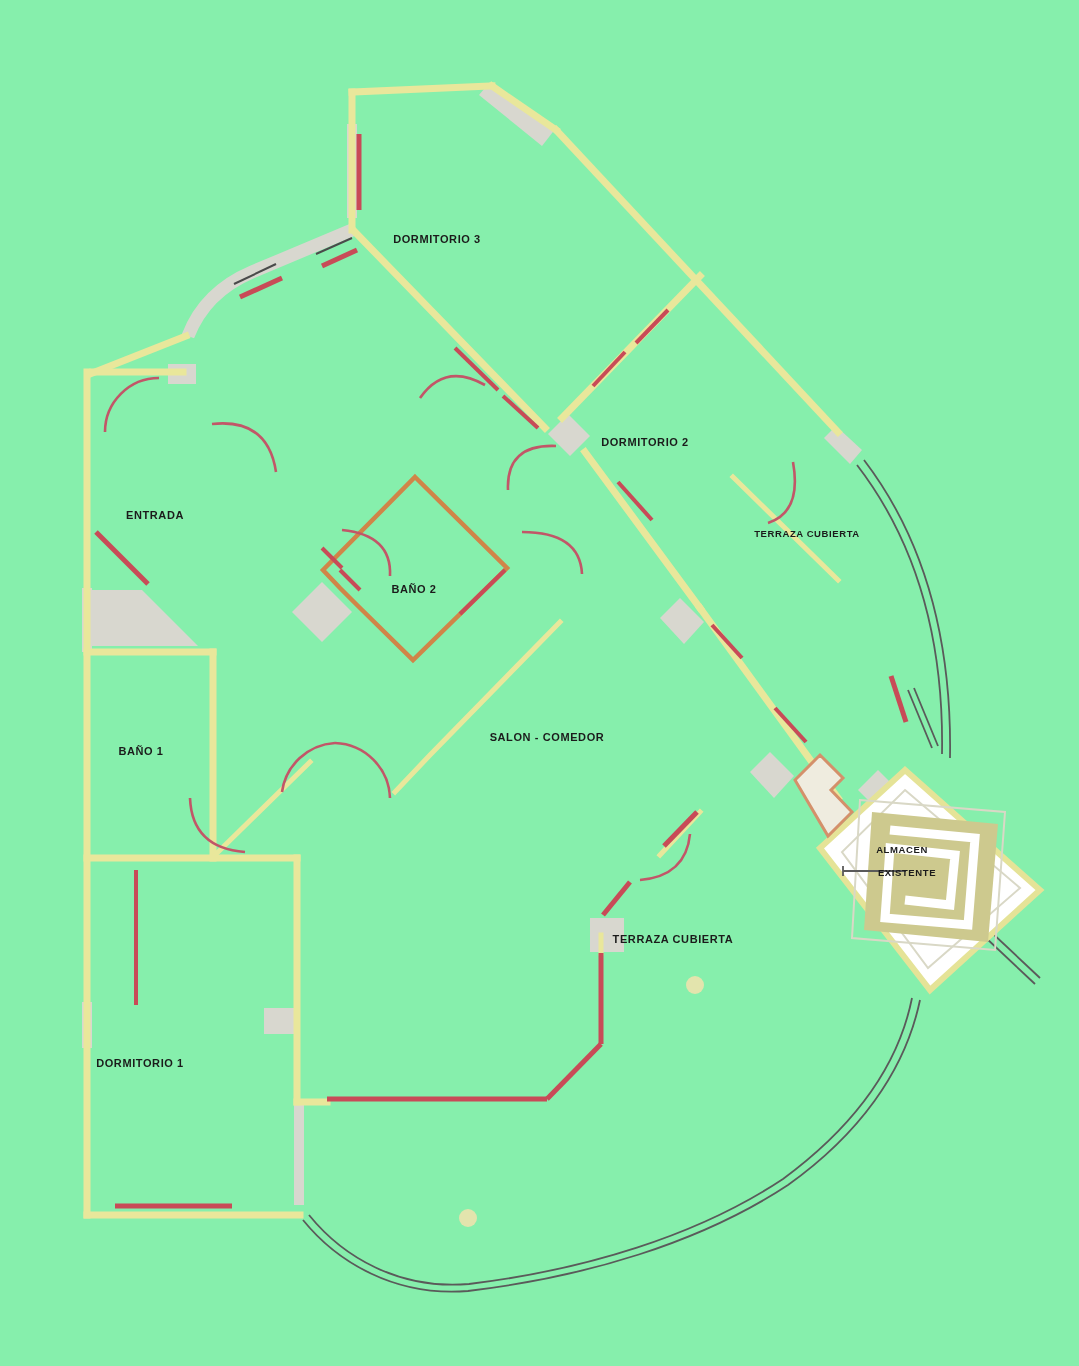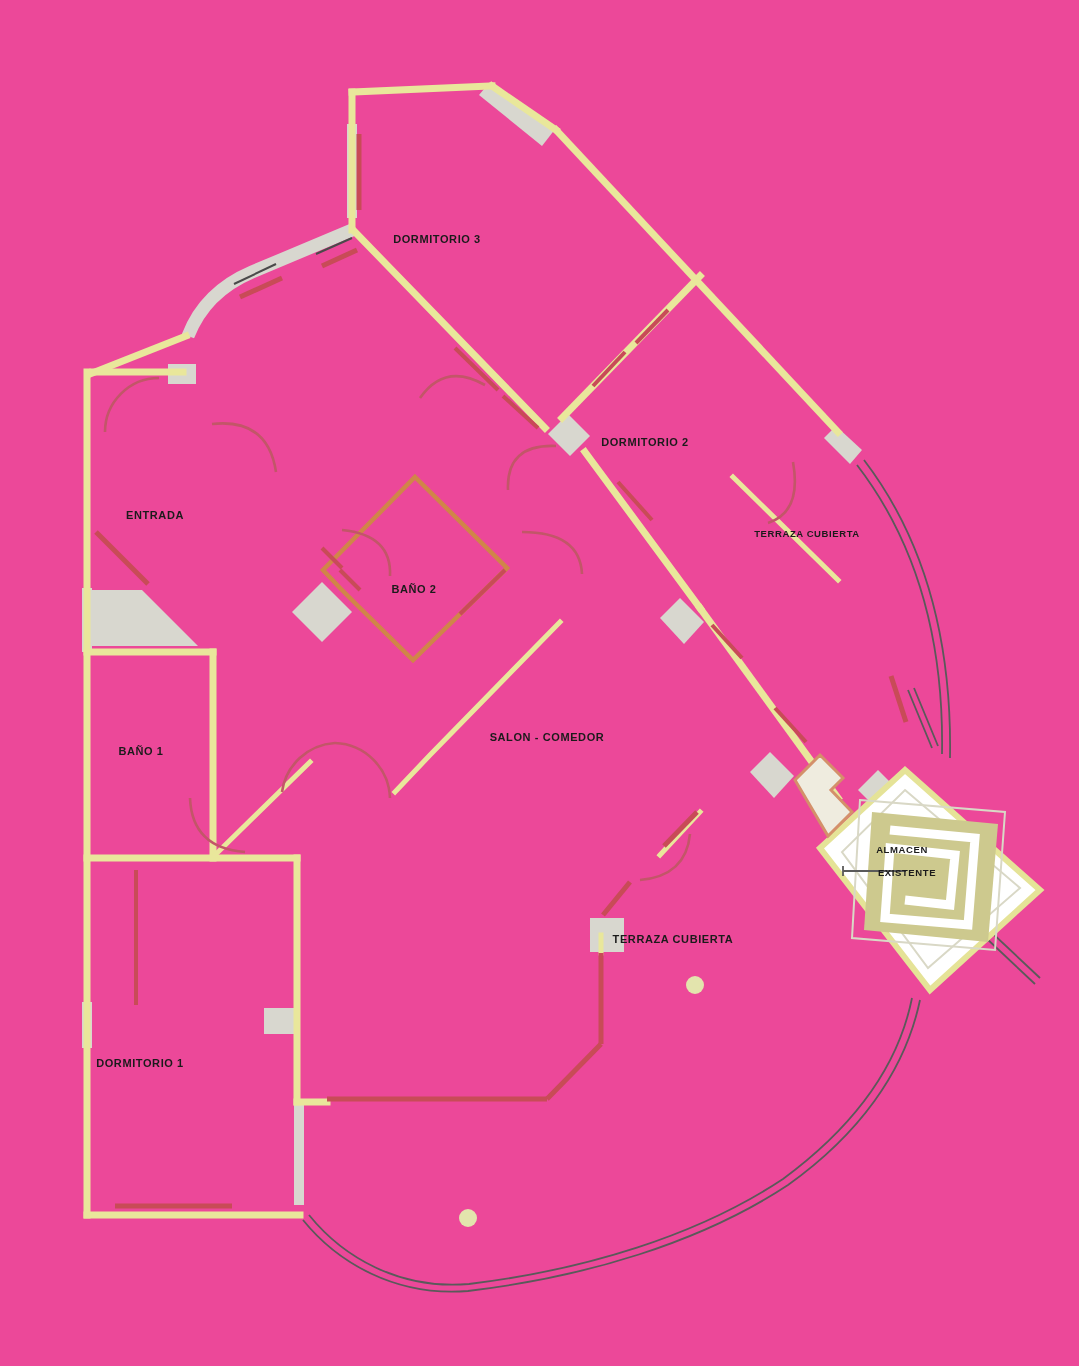--- a/index.html
+++ b/index.html
@@ -1,17 +1,17 @@
 <!DOCTYPE html>
 <html><head>
 <meta charset="utf-8">
 <style>
   html,body{margin:0;padding:0;background:#ffffff;}
   .page{
-    width:1079px;height:1366px;position:relative;background:#ec4899;
+    width:1079px;height:1366px;position:relative;background:#86efac;
     font-family:"Liberation Sans", sans-serif;overflow:hidden;
   }
   svg{display:block;}
   .room-label{
     font-family:"Liberation Sans", sans-serif;
     font-weight:bold;
     fill:#1b1b1b;
     letter-spacing:0.6px;
   }
   .lbl-11{font-size:11px;}

